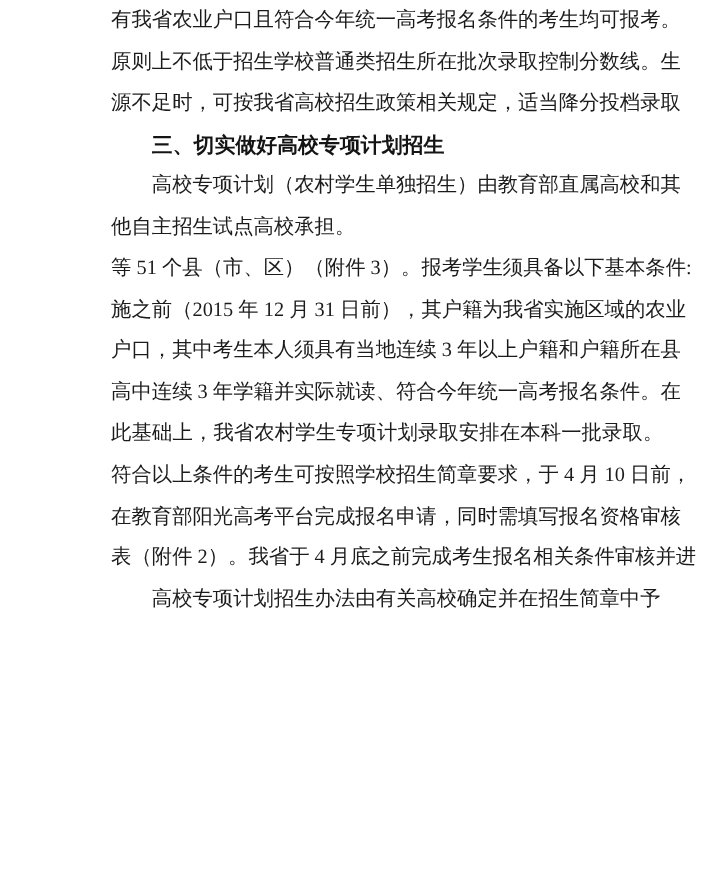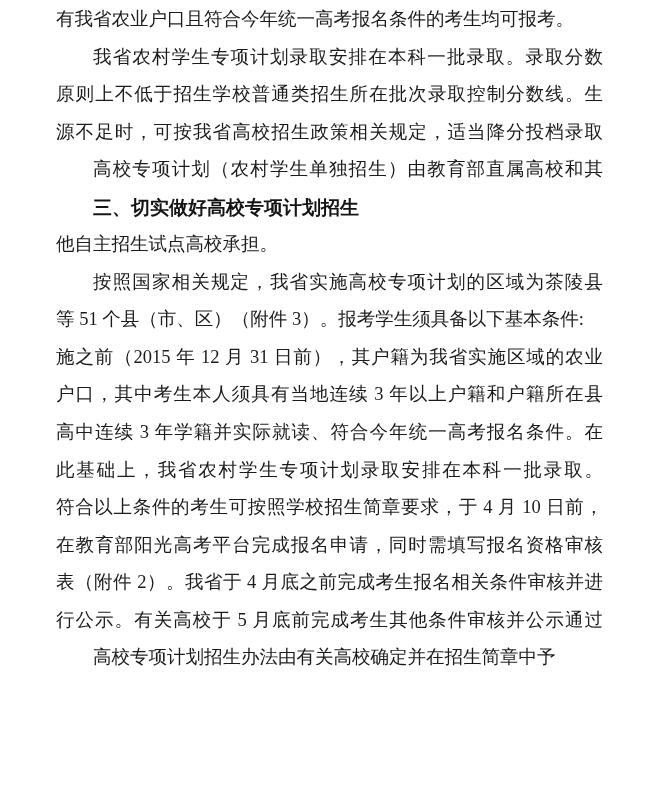--- a/index.html
+++ b/index.html
@@ -14,21 +14,21 @@
   }
   .page {
     width: 660px;
     height: 795px;
     background: #ffffff;
     box-sizing: border-box;
   }
   .doc-body {
     box-sizing: border-box;
     width: 660px;
-    padding: 1px 57px 0 56px;
+    padding: 1px 57px 0 101px;
     color: #1b1b1b;
     font-family: "Liberation Serif", "DejaVu Serif", serif;
     font-size: 18.5px;
   }
   .line {
     height: 37.55px;
     line-height: 37.55px;
     white-space: nowrap;
     text-align: left;
     overflow: visible;
@@ -46,31 +46,28 @@
     font-size: 19px;
     color: #141414;
   }
 </style>
 </head>
 <body style="background: rgb(255, 255, 255);">
 
 <div class="page">
   <div class="doc-body" style="color: rgb(27, 27, 27);">
       <div class="line">有我省农业户口且符合今年统一高考报名条件的考生均可报考。</div>
-      <div class="line indent fill">我省农村学生专项计划录取安排在本科一批录取。录取分数</div>
       <div class="line fill">原则上不低于招生学校普通类招生所在批次录取控制分数线。生</div>
       <div class="line fill">源不足时，可按我省高校招生政策相关规定，适当降分投档录取</div>
+      <div class="line indent heading">三、切实做好高校专项计划招生</div>
       <div class="line indent fill">高校专项计划（农村学生单独招生）由教育部直属高校和其</div>
-      <div class="line indent heading">三、切实做好高校专项计划招生</div>
       <div class="line">他自主招生试点高校承担。</div>
-      <div class="line indent fill">按照国家相关规定，我省实施高校专项计划的区域为茶陵县</div>
       <div class="line">等 51 个县（市、区）（附件 3）。报考学生须具备以下基本条件:</div>
       <div class="line fill">施之前（2015 年 12 月 31 日前），其户籍为我省实施区域的农业</div>
       <div class="line fill">户口，其中考生本人须具有当地连续 3 年以上户籍和户籍所在县</div>
       <div class="line fill">高中连续 3 年学籍并实际就读、符合今年统一高考报名条件。在</div>
       <div class="line fill">此基础上，我省农村学生专项计划录取安排在本科一批录取。</div>
       <div class="line fill">符合以上条件的考生可按照学校招生简章要求，于 4 月 10 日前，</div>
       <div class="line fill">在教育部阳光高考平台完成报名申请，同时需填写报名资格审核</div>
       <div class="line fill">表（附件 2）。我省于 4 月底之前完成考生报名相关条件审核并进</div>
-      <div class="line fill">行公示。有关高校于 5 月底前完成考生其他条件审核并公示通过</div>
       <div class="line indent">高校专项计划招生办法由有关高校确定并在招生简章中予</div>
     </div>
 </div>
 
 </body></html>

